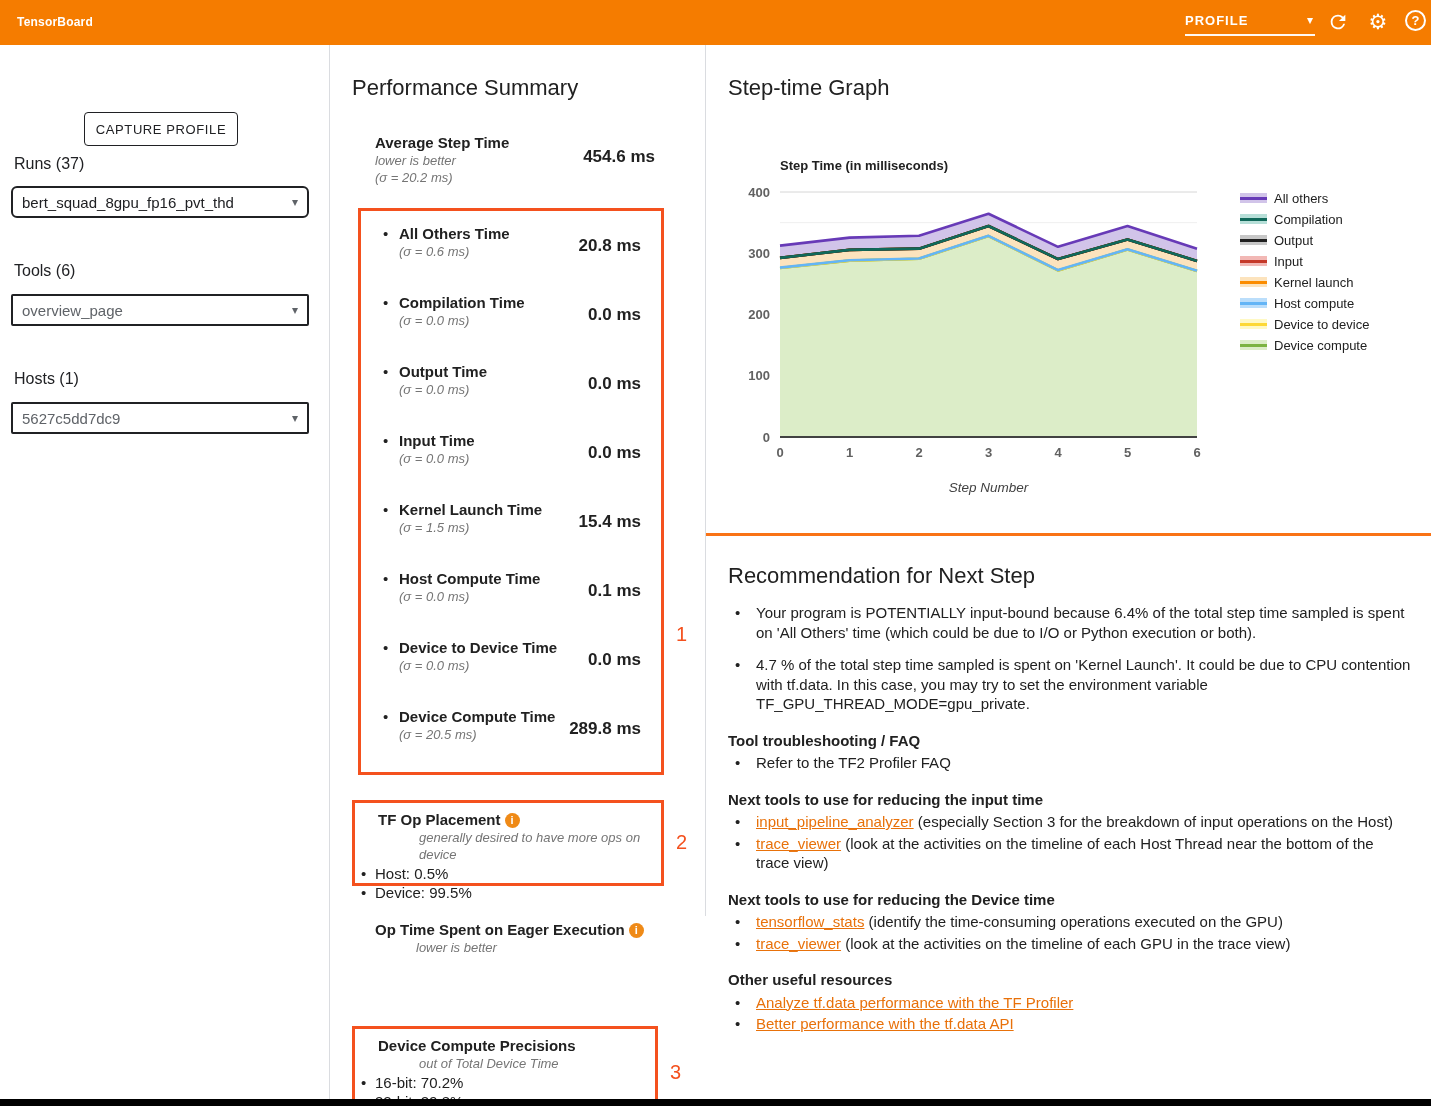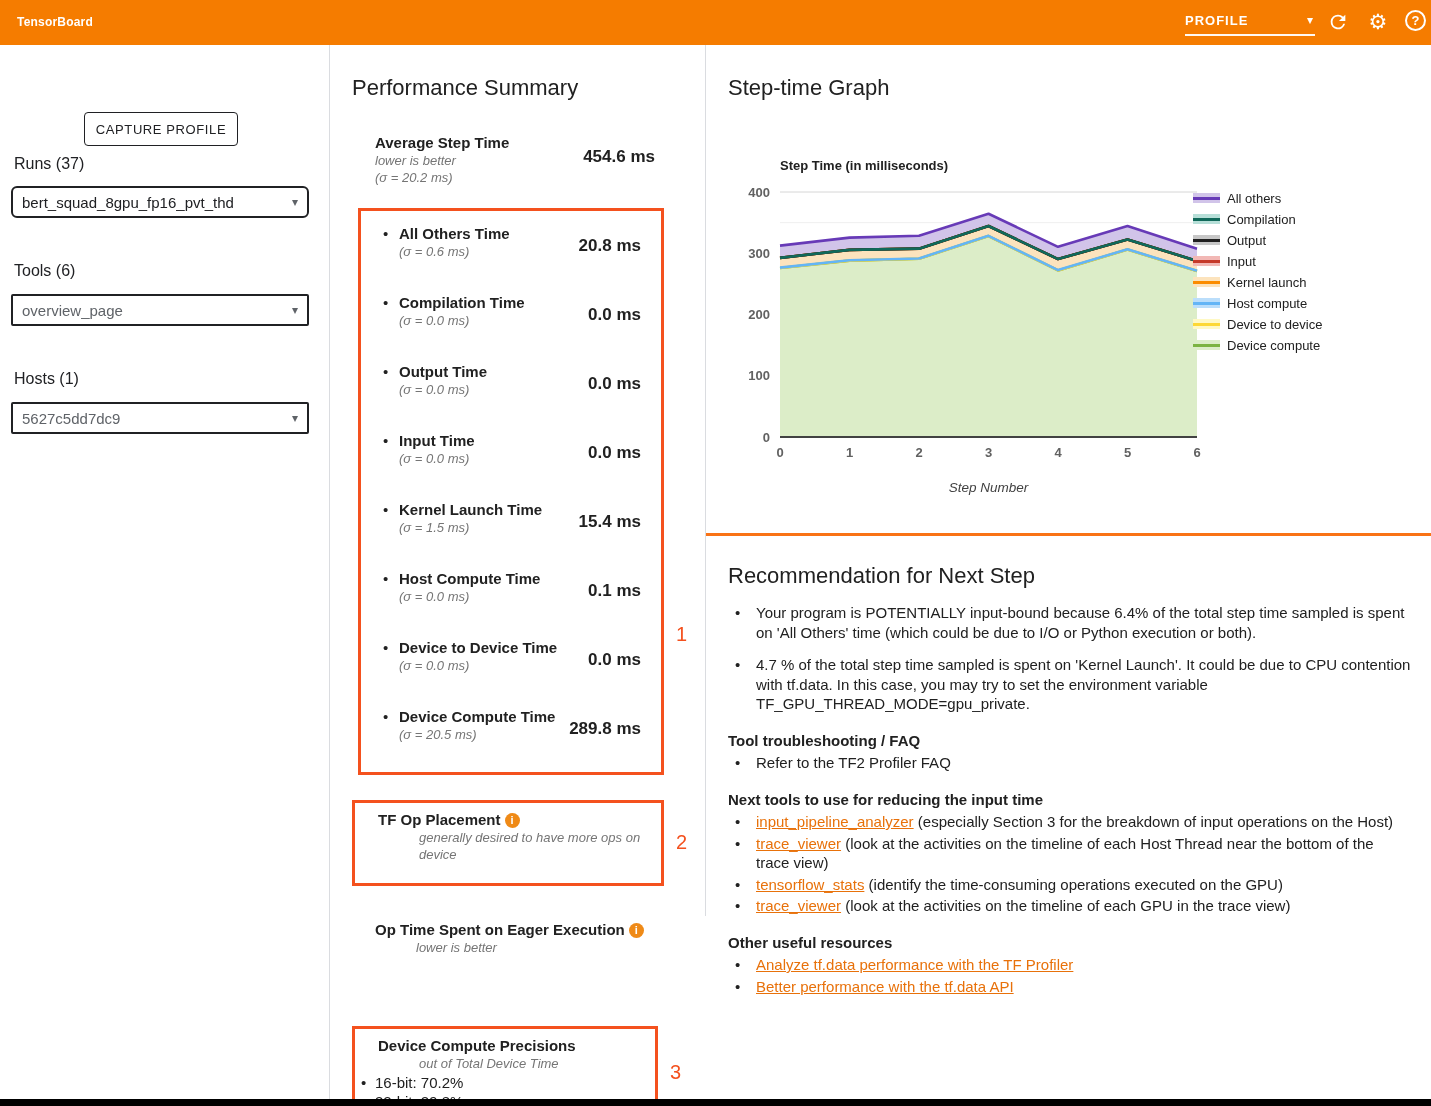--- a/index.html
+++ b/index.html
@@ -65,21 +65,21 @@
   #eager-block { top:875px; }
   #precisions-box { top:981px; width:306px; height:125px; padding-top:7px; }
   .info-i { display:inline-block; width:15px; height:15px; border-radius:50%; background:#ef8a17; color:#fff;
     font-size:11px; font-weight:700; text-align:center; line-height:15px; vertical-align:1px; margin-left:4px; cursor:pointer;
     font-style:normal; }
 
   
   .steptime-card { position:absolute; left:0; top:0; width:725px; height:491px; border-bottom:3px solid #f97316; }
   #graph-heading { position:absolute; left:22px; top:30px; }
   #chart-svg { position:absolute; left:0; top:100px; }
-  .legend { position:absolute; left:487px; top:146px; }
+  .legend { position:absolute; left:534px; top:146px; }
   .legend-item { height:21px; position:relative; padding-left:34px; font-size:13px; color:#212121; line-height:15px; }
   .legend-item .sw { position:absolute; left:0; top:2px; width:27px; height:10px; }
   .legend-item .sw i { position:absolute; left:0; top:3.5px; width:27px; height:3px; display:block; }
 
   .reco-card { position:absolute; left:0; top:491px; width:725px; height:570px; padding:27px 22px 0 22px; }
   .reco-body { margin-top:14px; font-size:15px; line-height:19.5px; color:#212121; width:683px; }
   .reco-body ul { list-style:none; }
   .reco-body li { position:relative; padding-left:28px; margin-bottom:13px; }
   .reco-body li::before { content:"•"; position:absolute; left:7px; }
   .reco-sec-heading { font-weight:700; margin:17px 0 3px 0; }
@@ -190,20 +190,24 @@
         <div class="m-val">289.8 ms</div>
       </div>
     </div>
   <div class="annot" id="annot-1">1</div>
 
   <div class="red-box stat-block" id="placement-box">
     <div class="titlerow">
       <span class="m-name">TF Op Placement</span><span class="info-i">i</span>
     </div>
     <div class="m-sub" style="padding-left:23px">generally desired to have more ops on device</div>
+    <ul id="placement-items">
+        <li>Host: 0.5%</li>
+        <li>Device: 99.5%</li>
+      </ul>
   </div>
   <div class="annot" id="annot-2">2</div>
 
   <div class="stat-block" id="eager-block">
     <div class="titlerow">
       <span class="m-name">Op Time Spent on Eager Execution</span><span class="info-i">i</span>
     </div>
     <div class="m-sub" style="padding-left:23px">lower is better</div>
   </div>
 
@@ -301,20 +305,21 @@
         </ul>
         <div class="reco-sec-heading">Tool troubleshooting / FAQ</div>
         <ul class="tight">
           <li><span>Refer to the TF2 Profiler FAQ</span></li>
         </ul>
         <div class="reco-sec-heading">Next tools to use for reducing the input time</div>
         <ul class="tight">
           <li><a class="reco-link">input_pipeline_analyzer</a><span> (especially Section 3 for the breakdown of input operations on the Host)</span></li>
           <li><a class="reco-link">trace_viewer</a><span> (look at the activities on the timeline of each Host Thread near the bottom of the trace view)</span></li>
         </ul>
+        <div class="reco-sec-heading">Next tools to use for reducing the Device time</div>
         <ul class="tight">
           <li><a class="reco-link">tensorflow_stats</a><span> (identify the time-consuming operations executed on the GPU)</span></li>
           <li><a class="reco-link">trace_viewer</a><span> (look at the activities on the timeline of each GPU in the trace view)</span></li>
         </ul>
         <div class="reco-sec-heading">Other useful resources</div>
         <ul class="tight">
           <li><a class="reco-link">Analyze tf.data performance with the TF Profiler</a></li>
           <li><a class="reco-link">Better performance with the tf.data API</a></li>
         </ul>
       </div>

